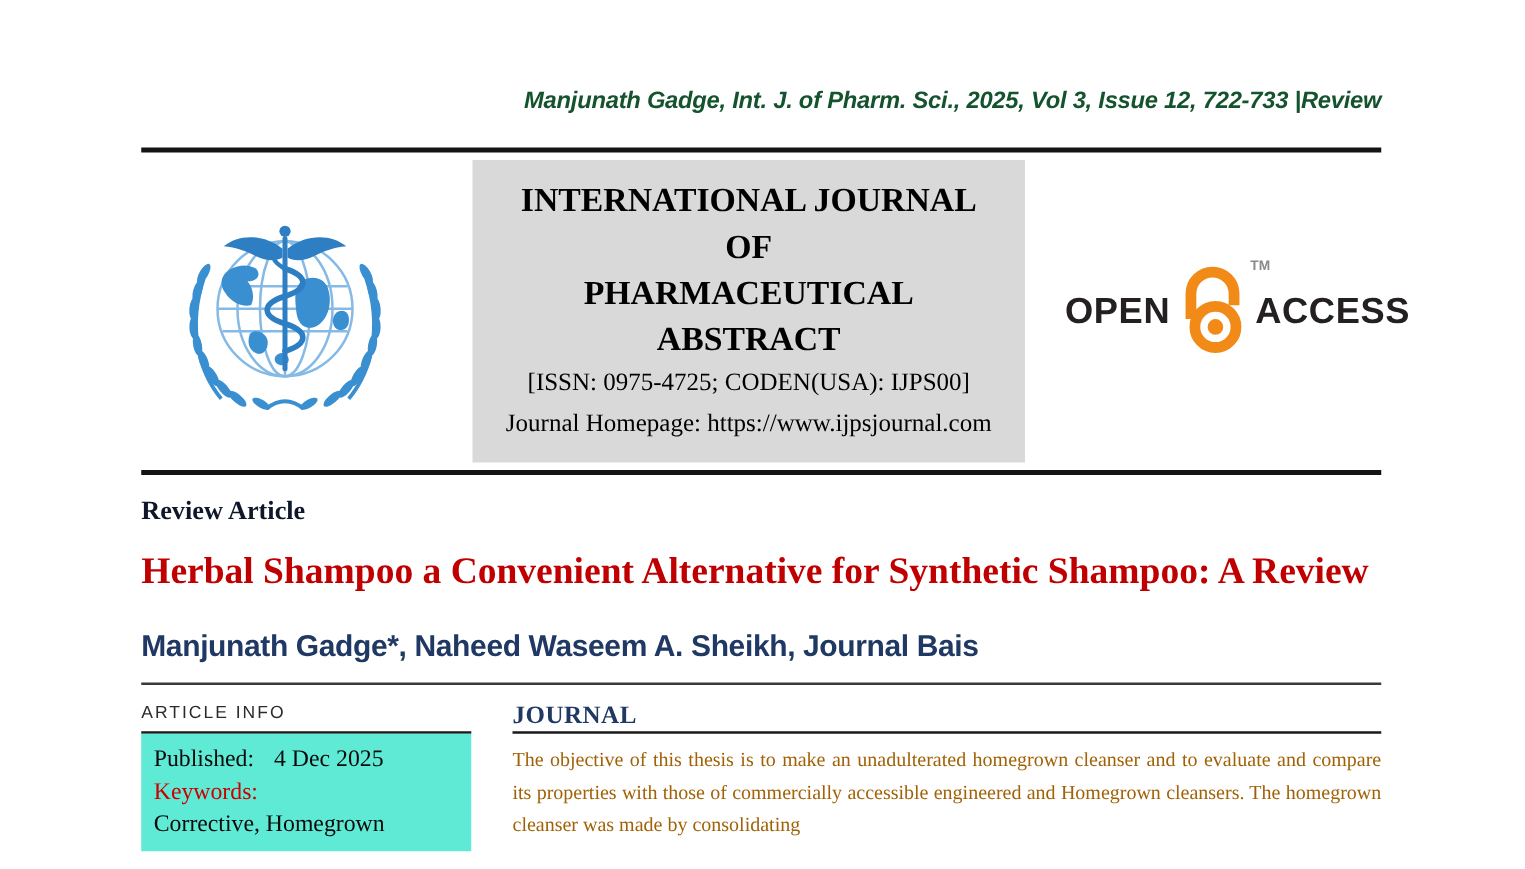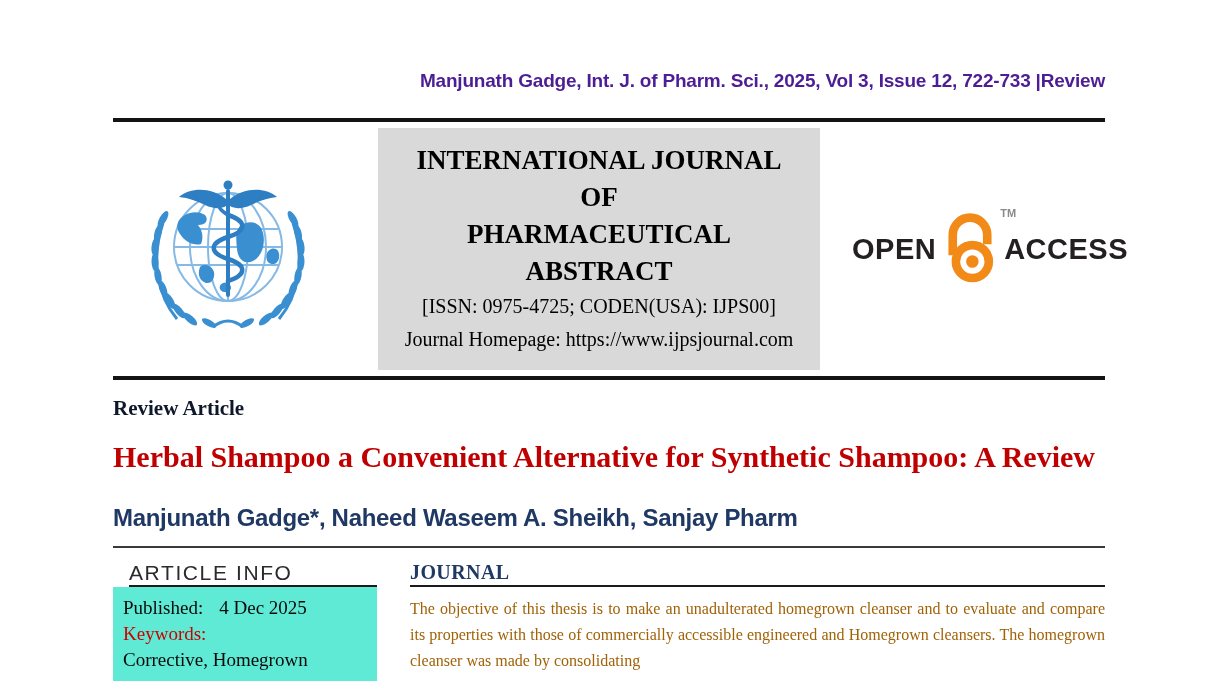--- a/index.html
+++ b/index.html
@@ -12,24 +12,25 @@
     overflow:hidden;
     font-family:"Liberation Serif", serif;
     color:#111;
   }
   .content { padding:0 115px 0 113px; }
 
   .running-head {
     margin-top:70px;
     text-align:right;
     font-family:"Liberation Sans", sans-serif;
+    font-style:italic;
     font-weight:700;
     font-size:19px;
     letter-spacing:-0.2px;
-    color:#4c1d95;
+    color:#14532d;
   }
 
   .rule { background:#141414; }
   .rule.thick { height:4px; margin-top:26px; }
   .rule.thick2 { height:4px; }
   .rule.thin { height:2px; margin-top:14px; background:#3a3a3a; }
 
   .masthead {
     display:flex;
     align-items:center;
@@ -101,27 +102,26 @@
     color:#0a0a0a;
   }
 
   .columns { display:flex; margin-top:13px; }
   .col-left { width:264px; flex:0 0 auto; margin-right:33px; }
   .col-right { flex:1 1 auto; }
 
   .col-head-info {
     font-family:"Liberation Sans", sans-serif;
     font-weight:400;
-    font-size:21px;
+    font-size:14px;
     letter-spacing:1.6px;
     color:#2b2b2b;
     padding-bottom:21px;
     border-bottom:2px solid #1a1a1a;
     height:26px;
-    margin-left:16px;
   }
   .col-head-abstract {
     font-weight:700;
     font-size:20px;
     letter-spacing:0.4px;
     color:#1f3864;
     padding-bottom:4px;
     border-bottom:2px solid #1a1a1a;
     height:26px;
   }
@@ -241,21 +241,21 @@
       </div>
 
     </div>
 
     <div class="rule thick2"></div>
 
     <div class="review-article">Review Article</div>
 
     <h1 class="paper-title">Herbal Shampoo a Convenient Alternative for Synthetic Shampoo: A Review</h1>
 
-    <div class="authors">Manjunath Gadge*, Naheed Waseem A. Sheikh, Sanjay Pharm</div>
+    <div class="authors">Manjunath Gadge*, Naheed Waseem A. Sheikh, Journal Bais</div>
 
 
     <div class="rule thin"></div>
 
     <div class="columns">
 
       <div class="col-left">
         <div class="col-head-info">ARTICLE INFO</div>
         <div class="info-box">
           <div class="info-line"><span>Published:</span><span class="pub-value">4 Dec 2025</span></div>

